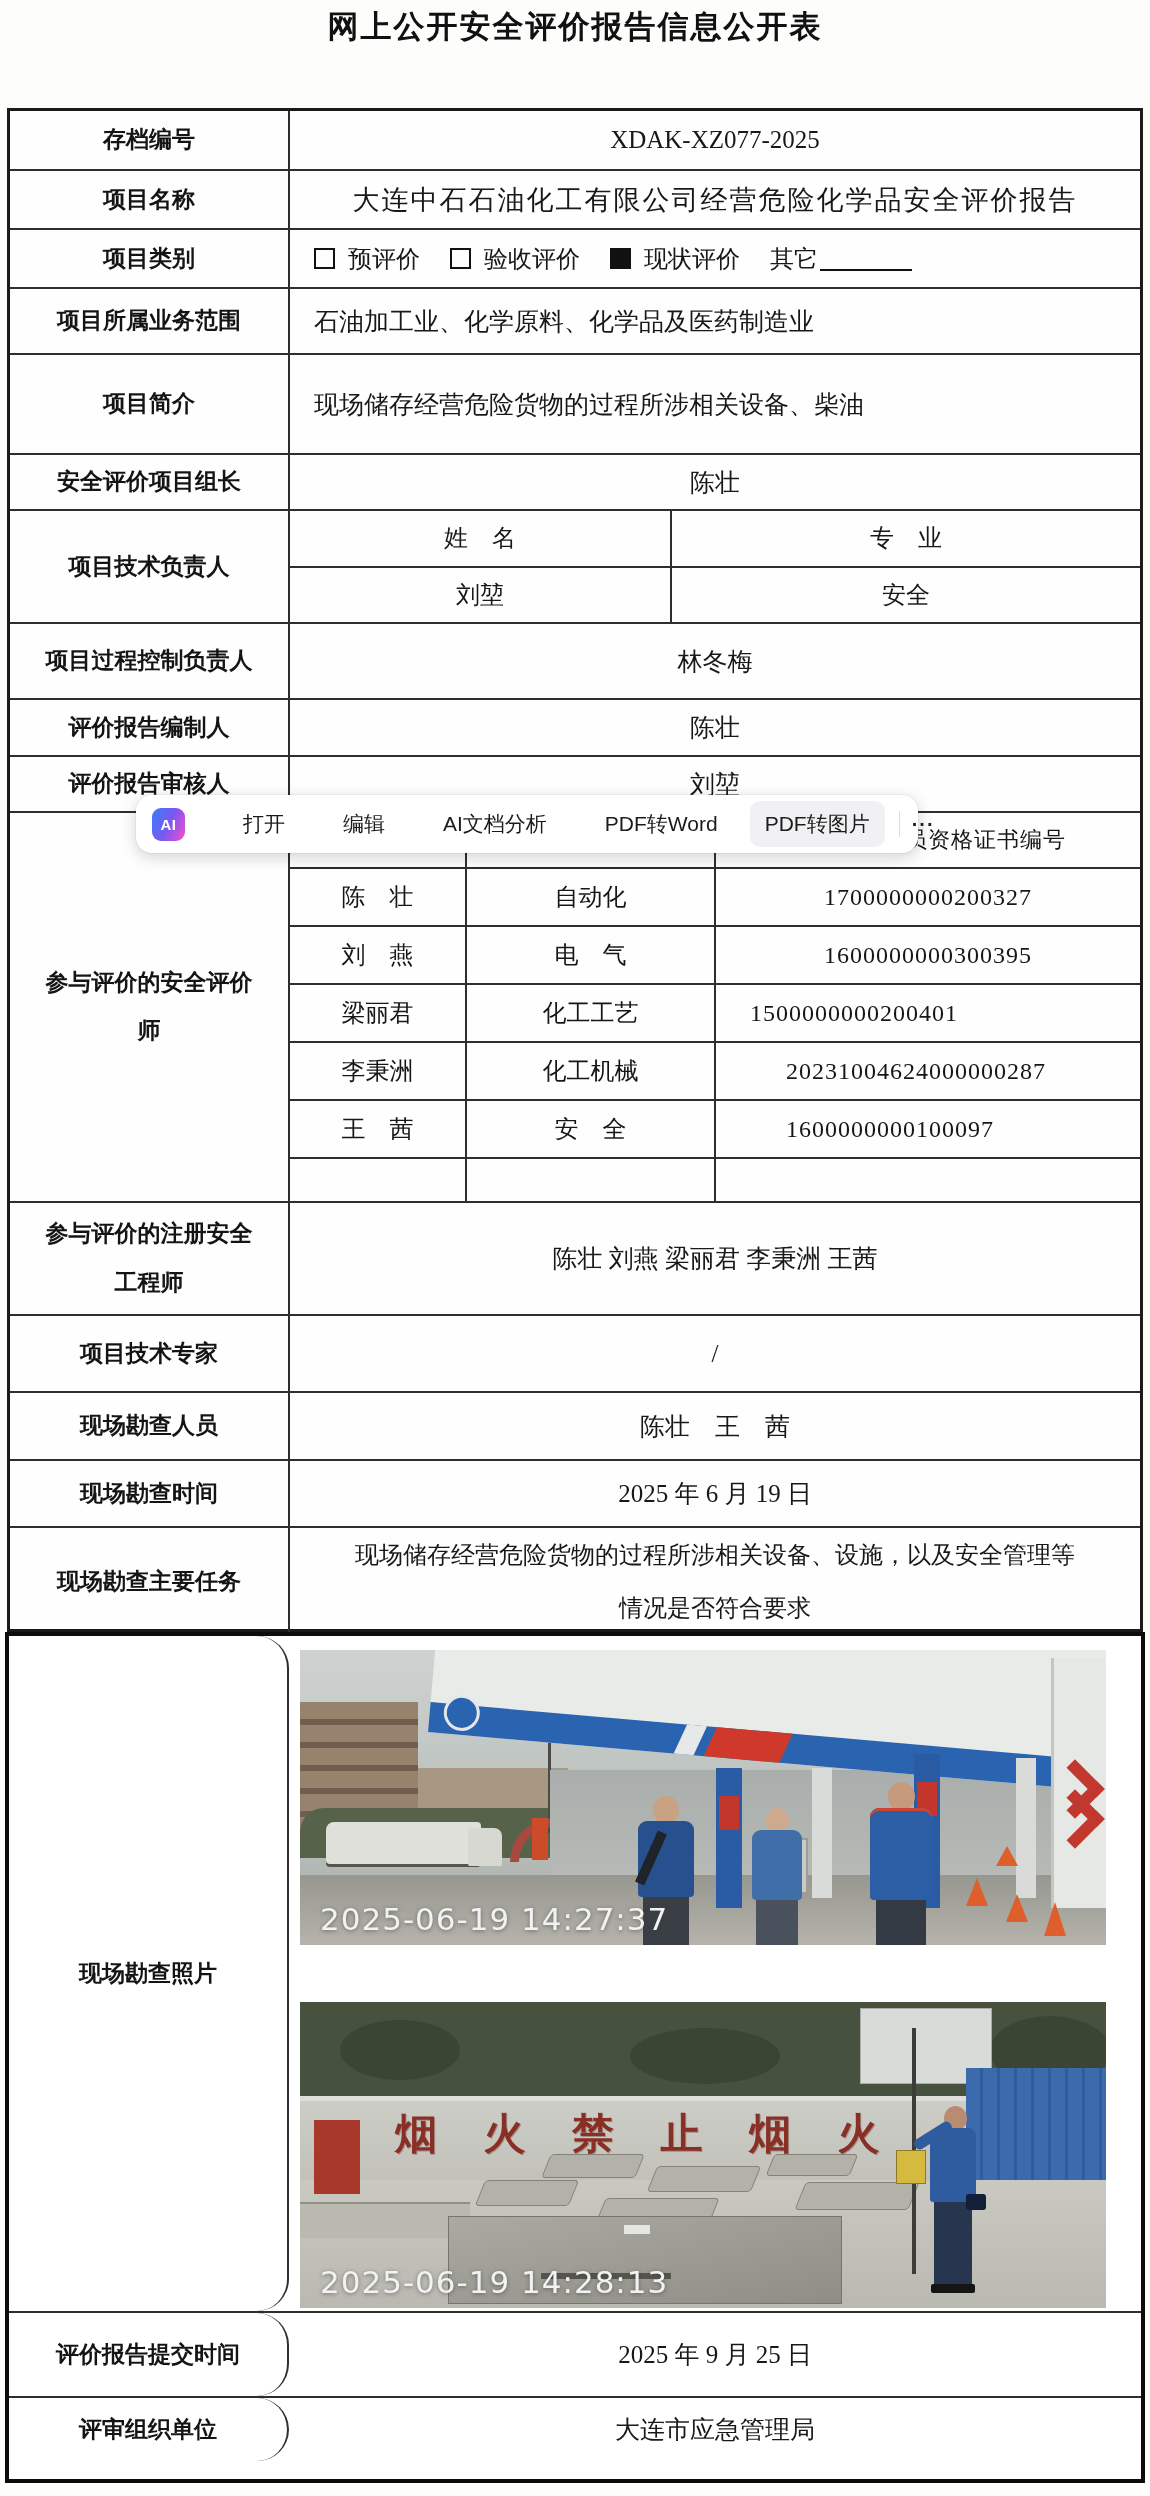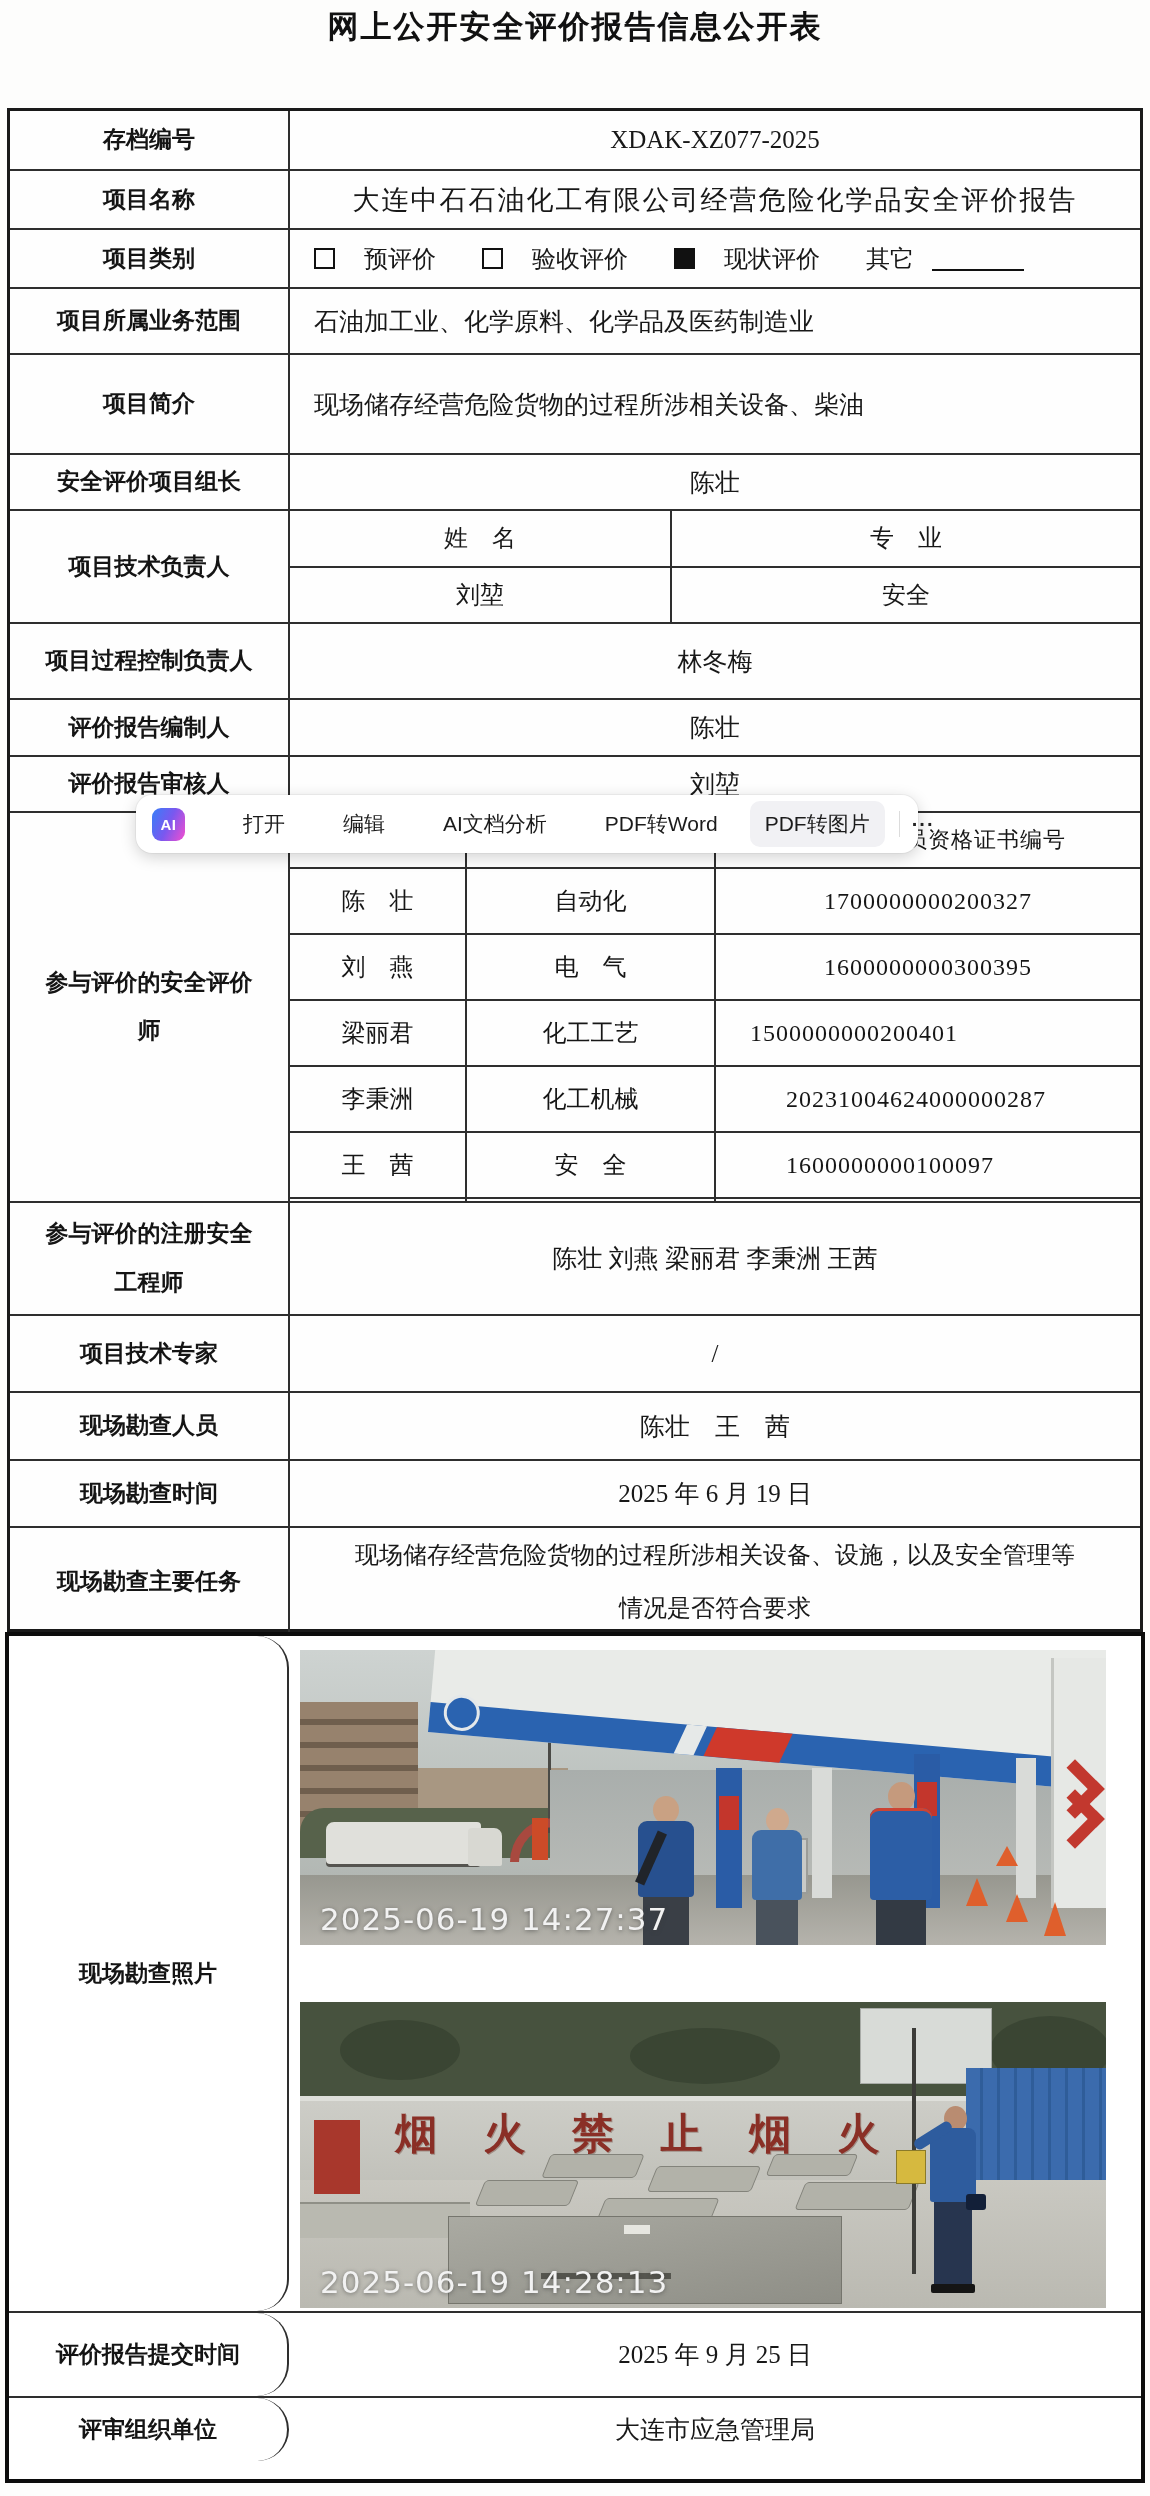--- a/index.html
+++ b/index.html
@@ -18,39 +18,39 @@
   .row.last{border-bottom:none;}
   .lab{flex:0 0 280px;width:280px;border-right:2px solid #2e2e2e;box-sizing:border-box;
        display:flex;flex-direction:column;align-items:center;justify-content:center;
        text-align:center;font-weight:700;font-size:23px;line-height:1.55;color:#141414;}
   .val{flex:1;display:flex;align-items:center;justify-content:center;
        font-size:25px;box-sizing:border-box;color:#181818;}
   .val.left{justify-content:flex-start;padding-left:24px;}
   .val.big{font-size:27px;letter-spacing:2px;}
 
   
-  .cat{gap:16px;text-align:right;}
+  .cat{gap:0;text-align:right;}
   .cb{display:inline-block;width:17px;height:17px;border:2px solid #111;
       margin-right:13px;flex:0 0 auto;}
   .cb.filled{background:#111;border-color:#111;}
   .cb-label{font-size:24px;margin-right:30px;}
   .other-label{font-size:24px;margin-right:2px;}
   .uline{display:inline-block;width:92px;height:22px;border-bottom:2px solid #111;}
 
   
   .val.sub{flex-direction:column;align-items:stretch;padding:0;}
   .sub-r{flex:1;display:flex;}
   .sub-r.top{border-bottom:2px solid #2e2e2e;}
   .sub-c1{flex:0 0 382px;border-right:2px solid #2e2e2e;box-sizing:border-box;
           display:flex;align-items:center;justify-content:center;font-size:24px;}
   .sub-c2{flex:1;display:flex;align-items:center;justify-content:center;font-size:24px;}
 
   
   .ev-wrap{flex:1;display:flex;flex-direction:column;}
-  .ev-r{display:flex;border-bottom:2px solid #2e2e2e;box-sizing:border-box;height:66px;}
+  .ev-r{display:flex;border-bottom:2px solid #2e2e2e;box-sizing:border-box;height:58px;}
   .ev-r.hdr{height:56px;}
   .ev-r.empty{flex:1;border-bottom:none;}
   .ev-c1{flex:0 0 177px;border-right:2px solid #2e2e2e;box-sizing:border-box;
          display:flex;align-items:center;justify-content:center;font-size:24px;}
   .ev-c2{flex:0 0 249px;border-right:2px solid #2e2e2e;box-sizing:border-box;
          display:flex;align-items:center;justify-content:center;font-size:24px;}
   .ev-c3{flex:1;display:flex;align-items:center;justify-content:center;font-size:24px;
          letter-spacing:1px;}
 
   .two-line span{display:block;}

